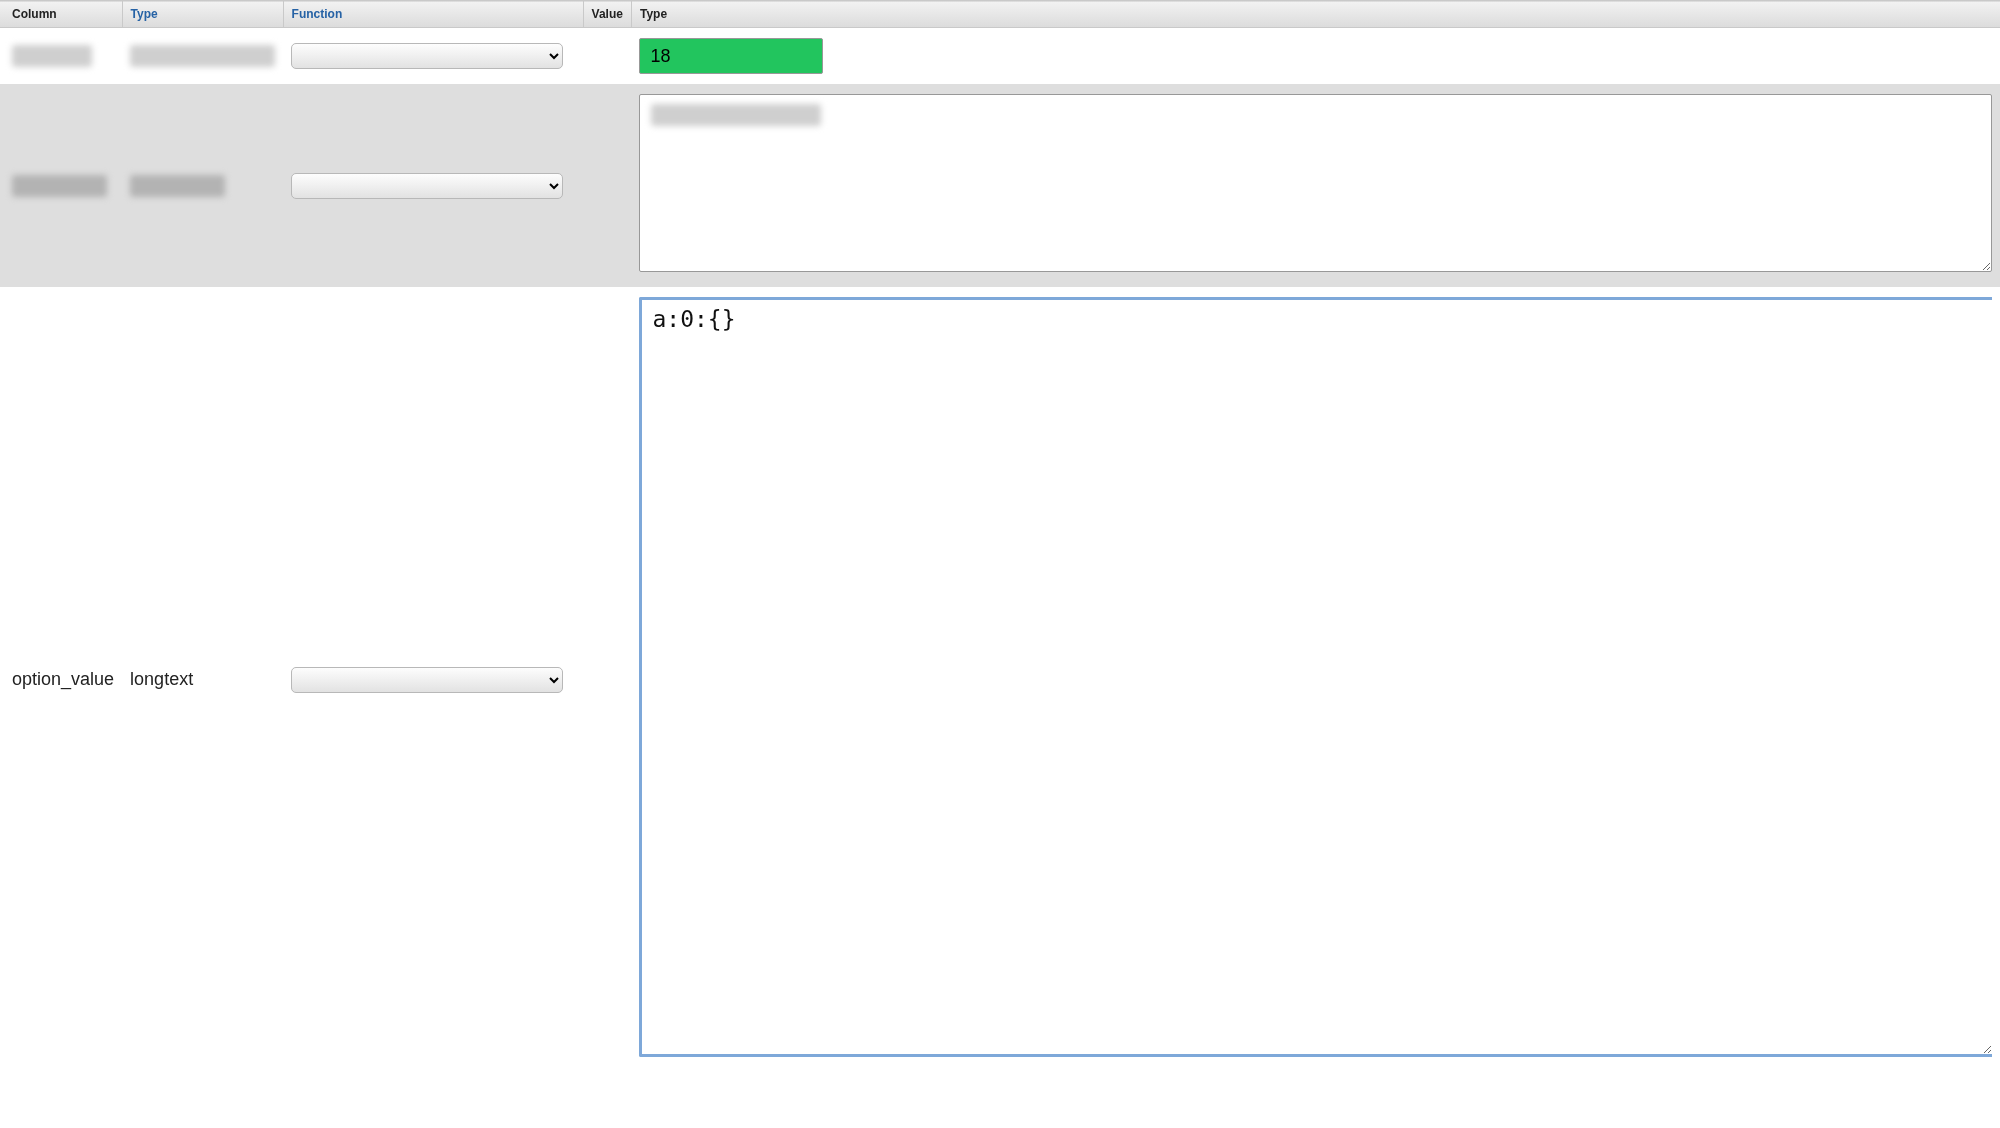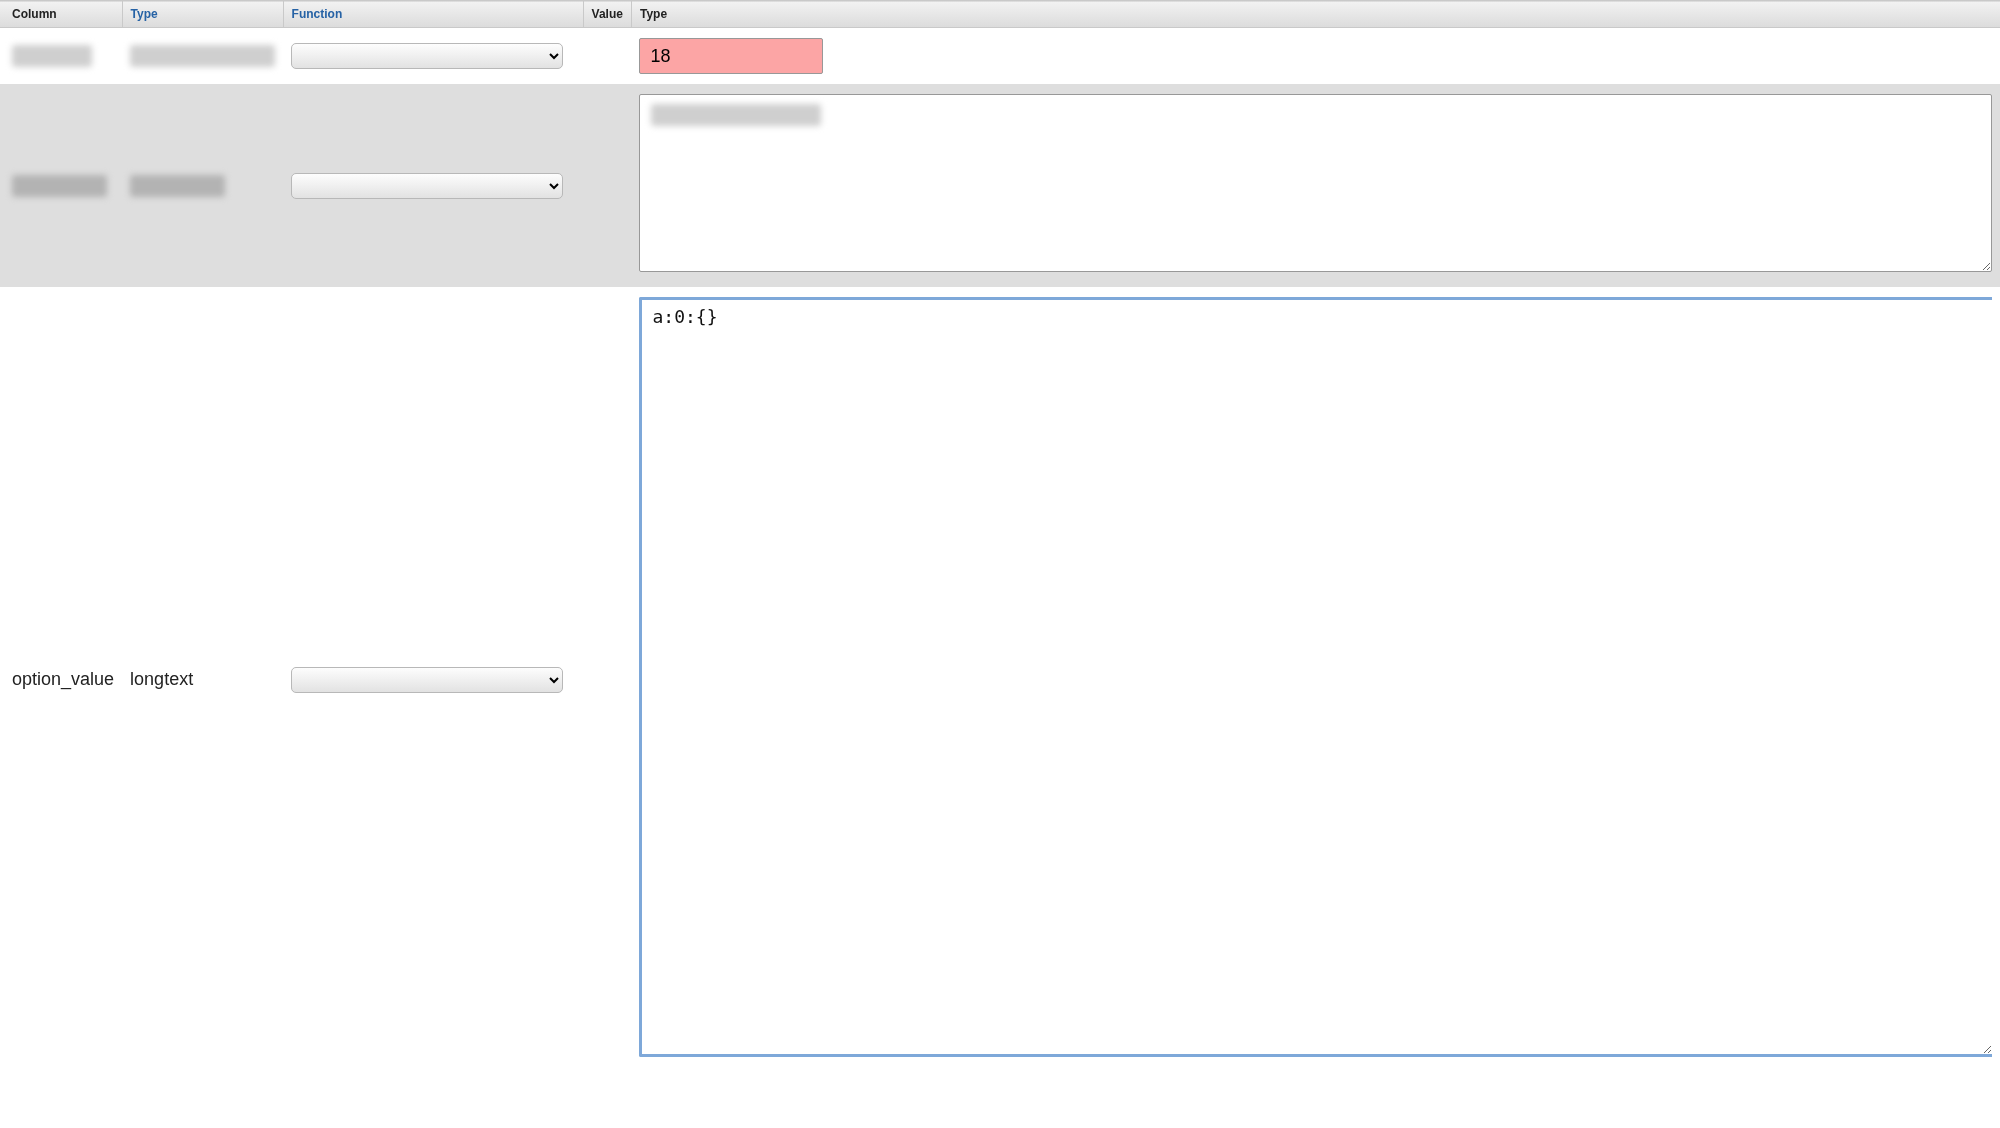--- a/index.html
+++ b/index.html
@@ -77,27 +77,27 @@
     padding: 0 6px;
   }
 
   input.text-input {
     width: 184px;
     height: 36px;
     font-size: 18px;
     padding: 4px 10px;
     border: 1px solid #989898;
     border-radius: 2px;
-    background: #fca5a5;
+    background: #22c55e;
   }
 
   textarea.ta {
     width: 100%;
     min-width: 400px;
-    font-size: 18px;
+    font-size: 23px;
     padding: 6px 10px;
     border: 1px solid #989898;
     border-radius: 2px;
     resize: both;
     font-family: inherit;
     color: #bdbdbd;
     background: #fff;
   }
   textarea.ta.mid {
     height: 178px;

